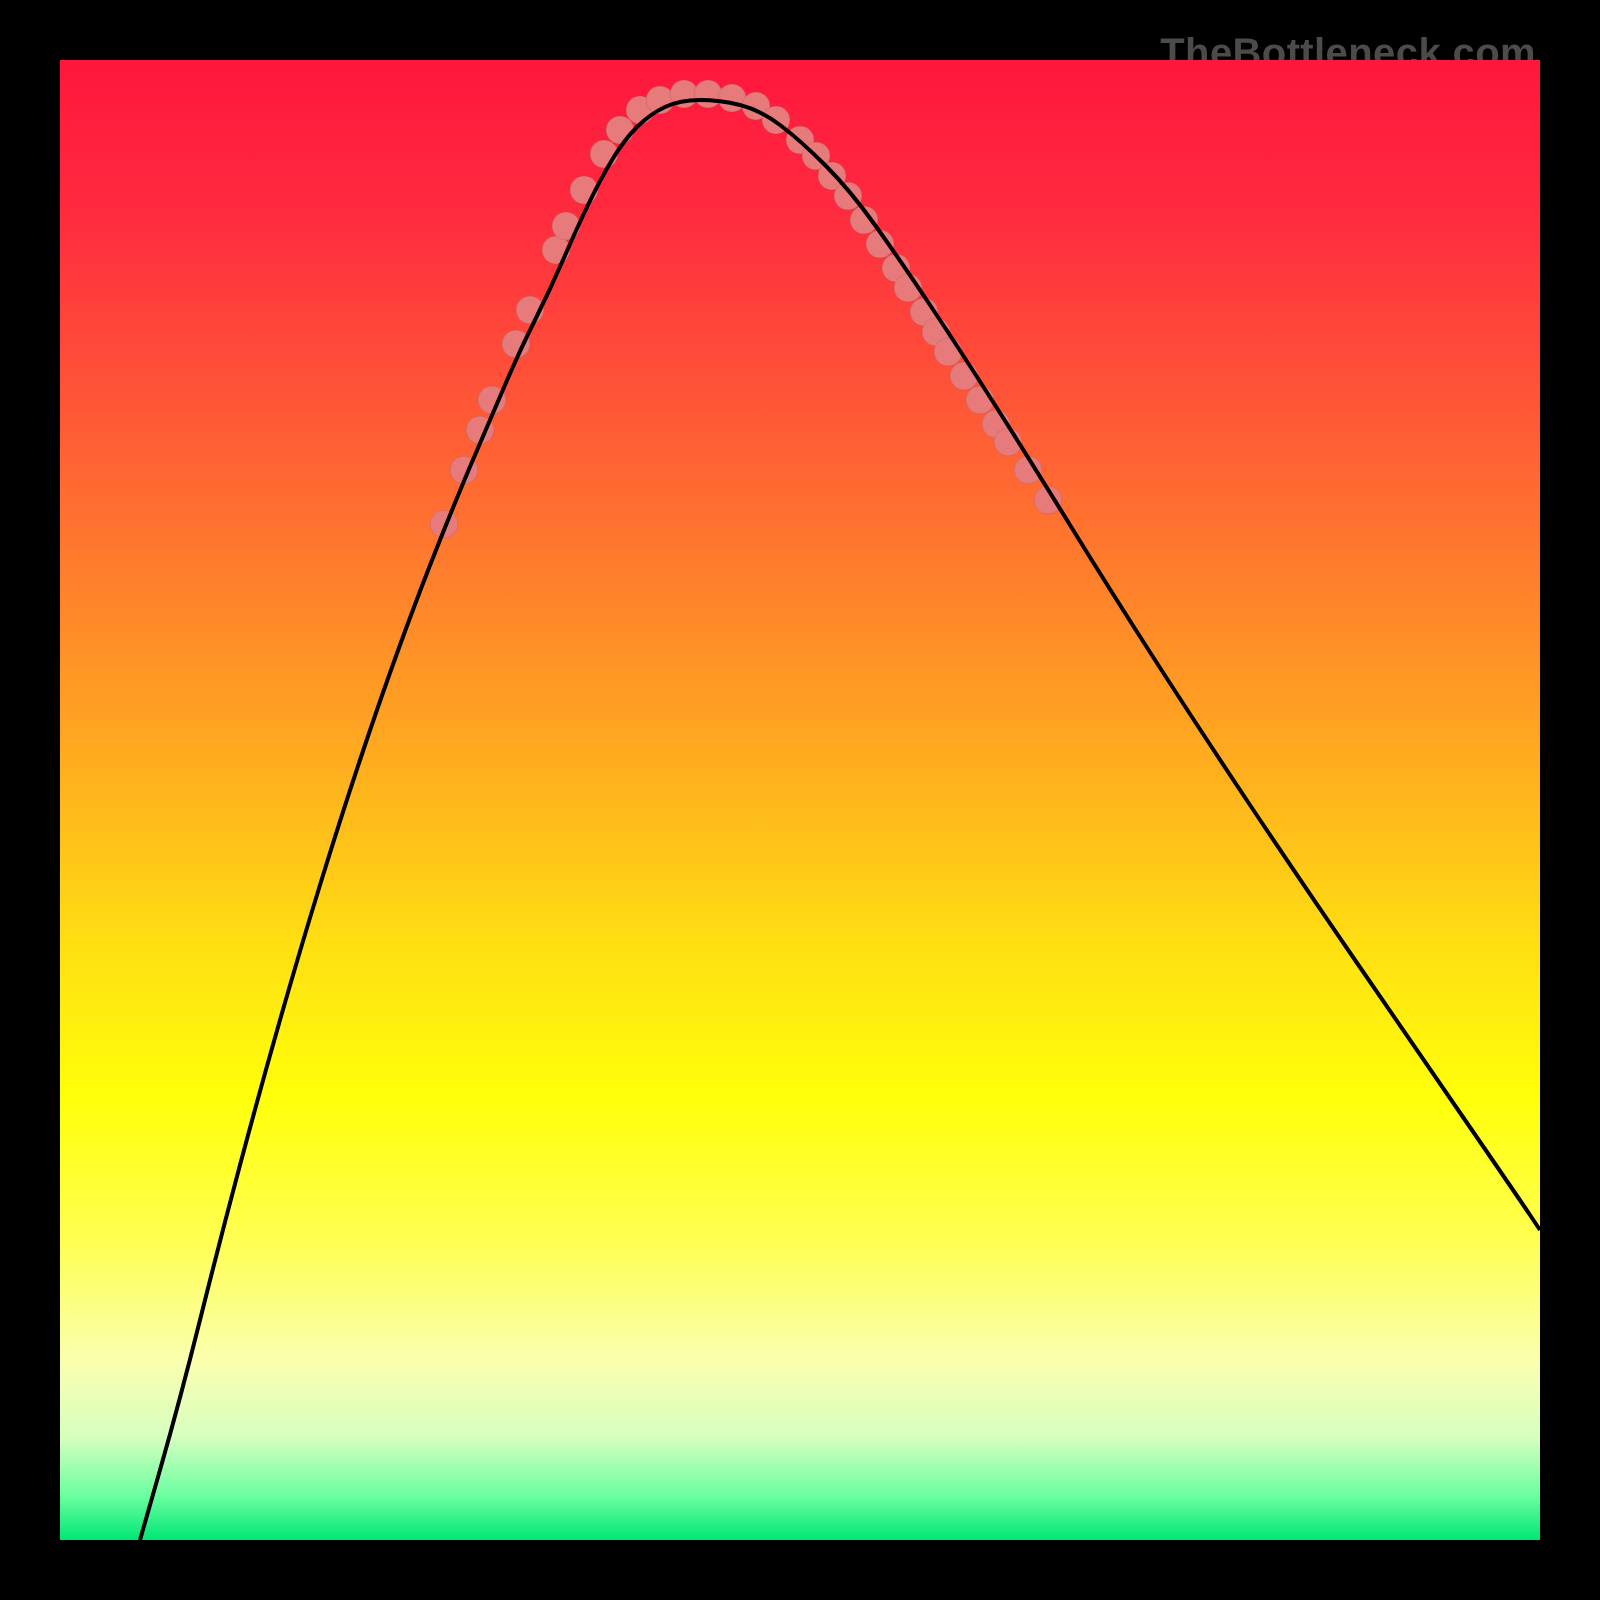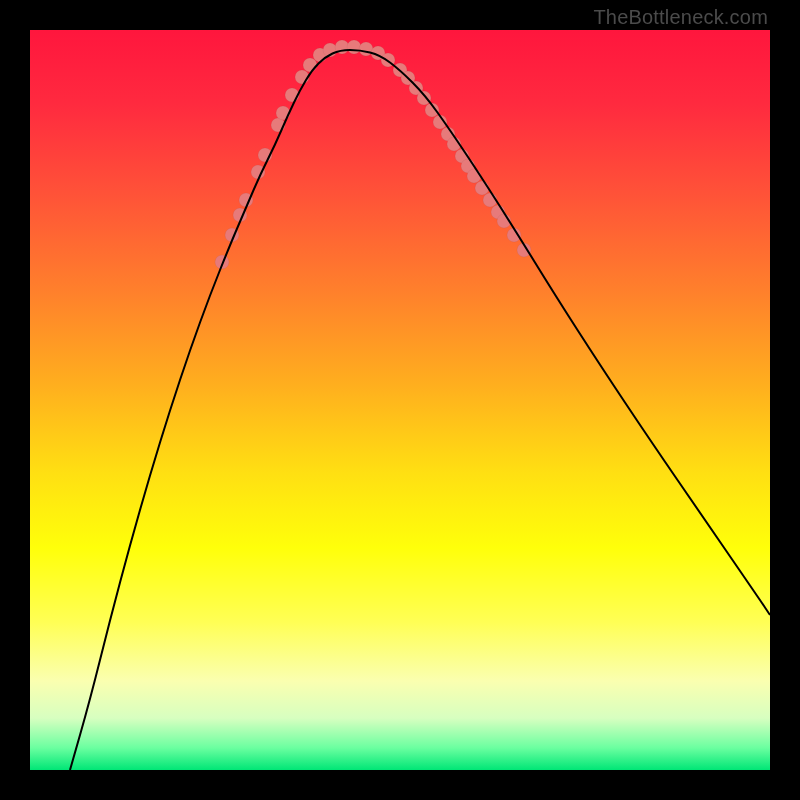--- a/index.html
+++ b/index.html
@@ -15,25 +15,25 @@
     left: 30px; top: 30px;
     width: 740px; height: 740px;
     overflow: hidden;
   }
   .gradient {
     position: absolute;
     left: 0; top: 0; right: 0; bottom: 0;
   }
   .watermark {
     position: absolute;
-    top: 6px;
+    top: 16px;
     right: 32px;
     font-family: Arial, Helvetica, sans-serif;
     font-size: 20px;
-    font-weight: 400;
+    font-weight: 700;
     color: #4b4b4b;
     letter-spacing: 0.2px;
   }
   svg.curve {
     position: absolute;
     left: 0; top: 0;
     width: 740px; height: 740px;
   }
   .curve path {
     fill: none;

